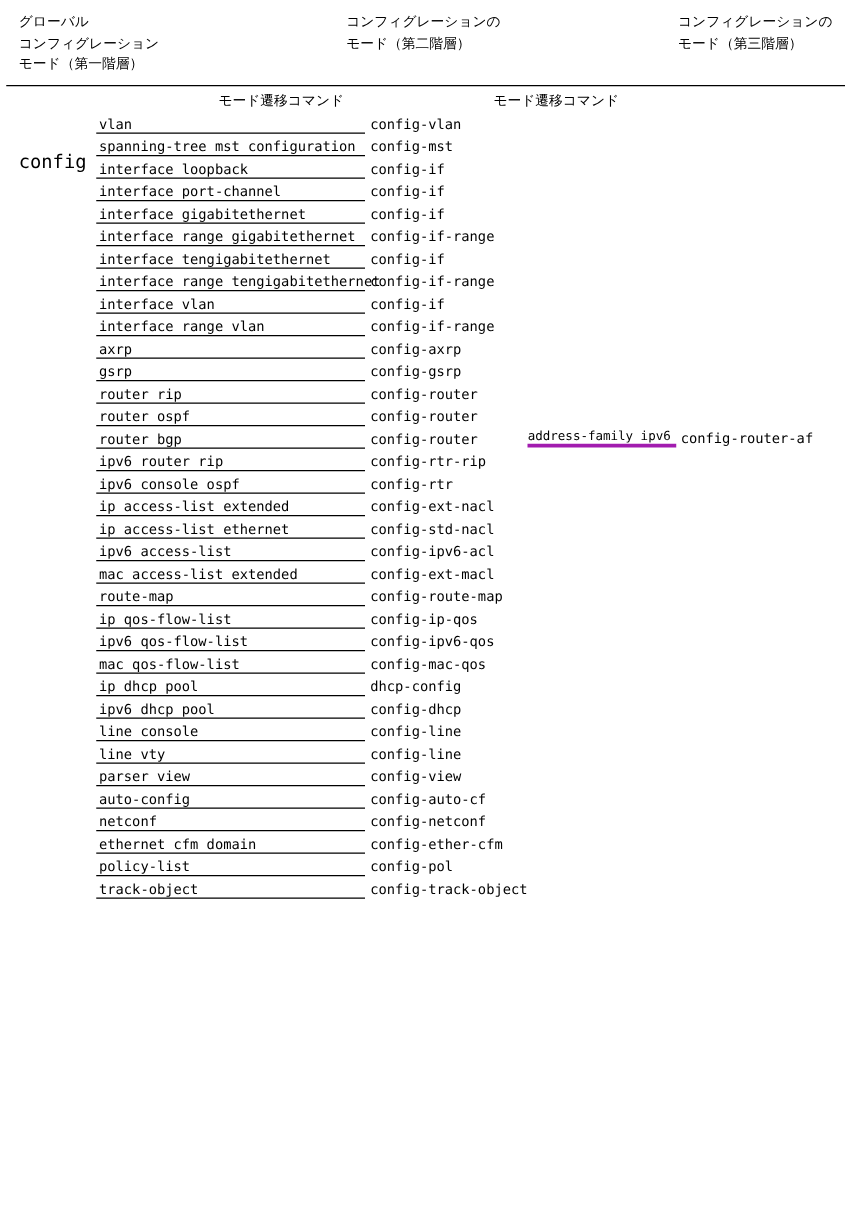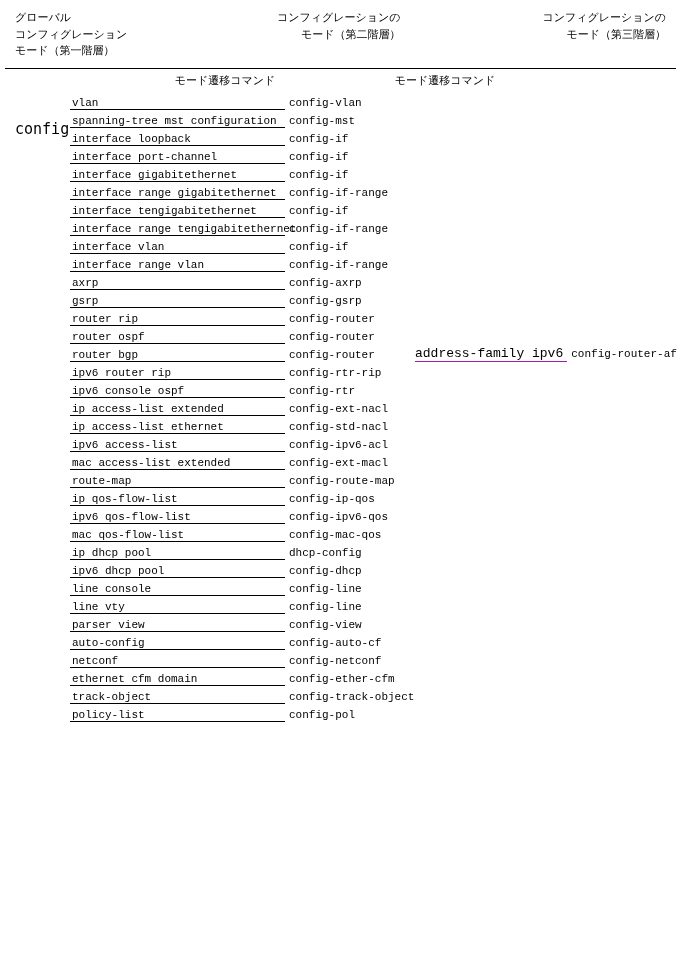--- a/index.html
+++ b/index.html
@@ -12,21 +12,21 @@
       min-height: 980px;
       padding: 10px 5px;
     }
     .header-row {
       display: flex;
       justify-content: space-between;
       margin-bottom: 8px;
       padding: 0 10px;
     }
     .header-col {
-      text-align: right;
+      text-align: left;
       font-size: 11px;
       line-height: 1.5;
     }
     .header-col:first-child {
       text-align: left;
       min-width: 120px;
     }
     .sub-header {
       display: flex;
       margin-bottom: 4px;
@@ -51,24 +51,23 @@
       padding-top: 28px;
       min-width: 55px;
       text-align: right;
       padding-right: 8px;
     }
     .table-area {
       flex: 1;
     }
     .row {
       display: flex;
-      align-items: flex-end;
+      align-items: flex-start;
       min-height: 18px;
       position: relative;
-      font-family: Liberation Mono, monospace;
     }
     .cmd-cell {
       min-width: 215px;
       max-width: 215px;
       font-size: 11px;
       padding: 1px 2px;
       white-space: nowrap;
       position: relative;
     }
     .cmd-cell::after {
@@ -84,23 +83,23 @@
       max-width: 130px;
       font-size: 11px;
       padding: 1px 4px;
       white-space: nowrap;
     }
     .mode-with-sub {
       display: flex;
       align-items: center;
     }
     .sub-cmd {
-      font-size: 13px;
-      white-space: nowrap;
-      border-bottom: 1px solid #a21caf;
+      font-size: 10px;
+      white-space: nowrap;
+      border-bottom: 3px solid #a21caf;
       padding-right: 4px;
       min-width: 110px;
     }
     .sub-result {
       font-size: 11px;
       white-space: nowrap;
       padding-left: 4px;
     }
   </style>
 </head>
@@ -266,21 +265,21 @@
       </div>
       <div class="row">
         <div class="cmd-cell">netconf</div>
         <div class="mode-cell">config-netconf</div>
       </div>
       <div class="row">
         <div class="cmd-cell">ethernet cfm domain</div>
         <div class="mode-cell">config-ether-cfm</div>
       </div>
       <div class="row">
+        <div class="cmd-cell">policy-list</div>
+        <div class="mode-cell">config-pol</div>
+      </div>
+      <div class="row">
         <div class="cmd-cell">track-object</div>
         <div class="mode-cell">config-track-object</div>
       </div>
-      <div class="row">
-        <div class="cmd-cell">policy-list</div>
-        <div class="mode-cell">config-pol</div>
-      </div>
     </div>
 </div>
 
 </body></html>

